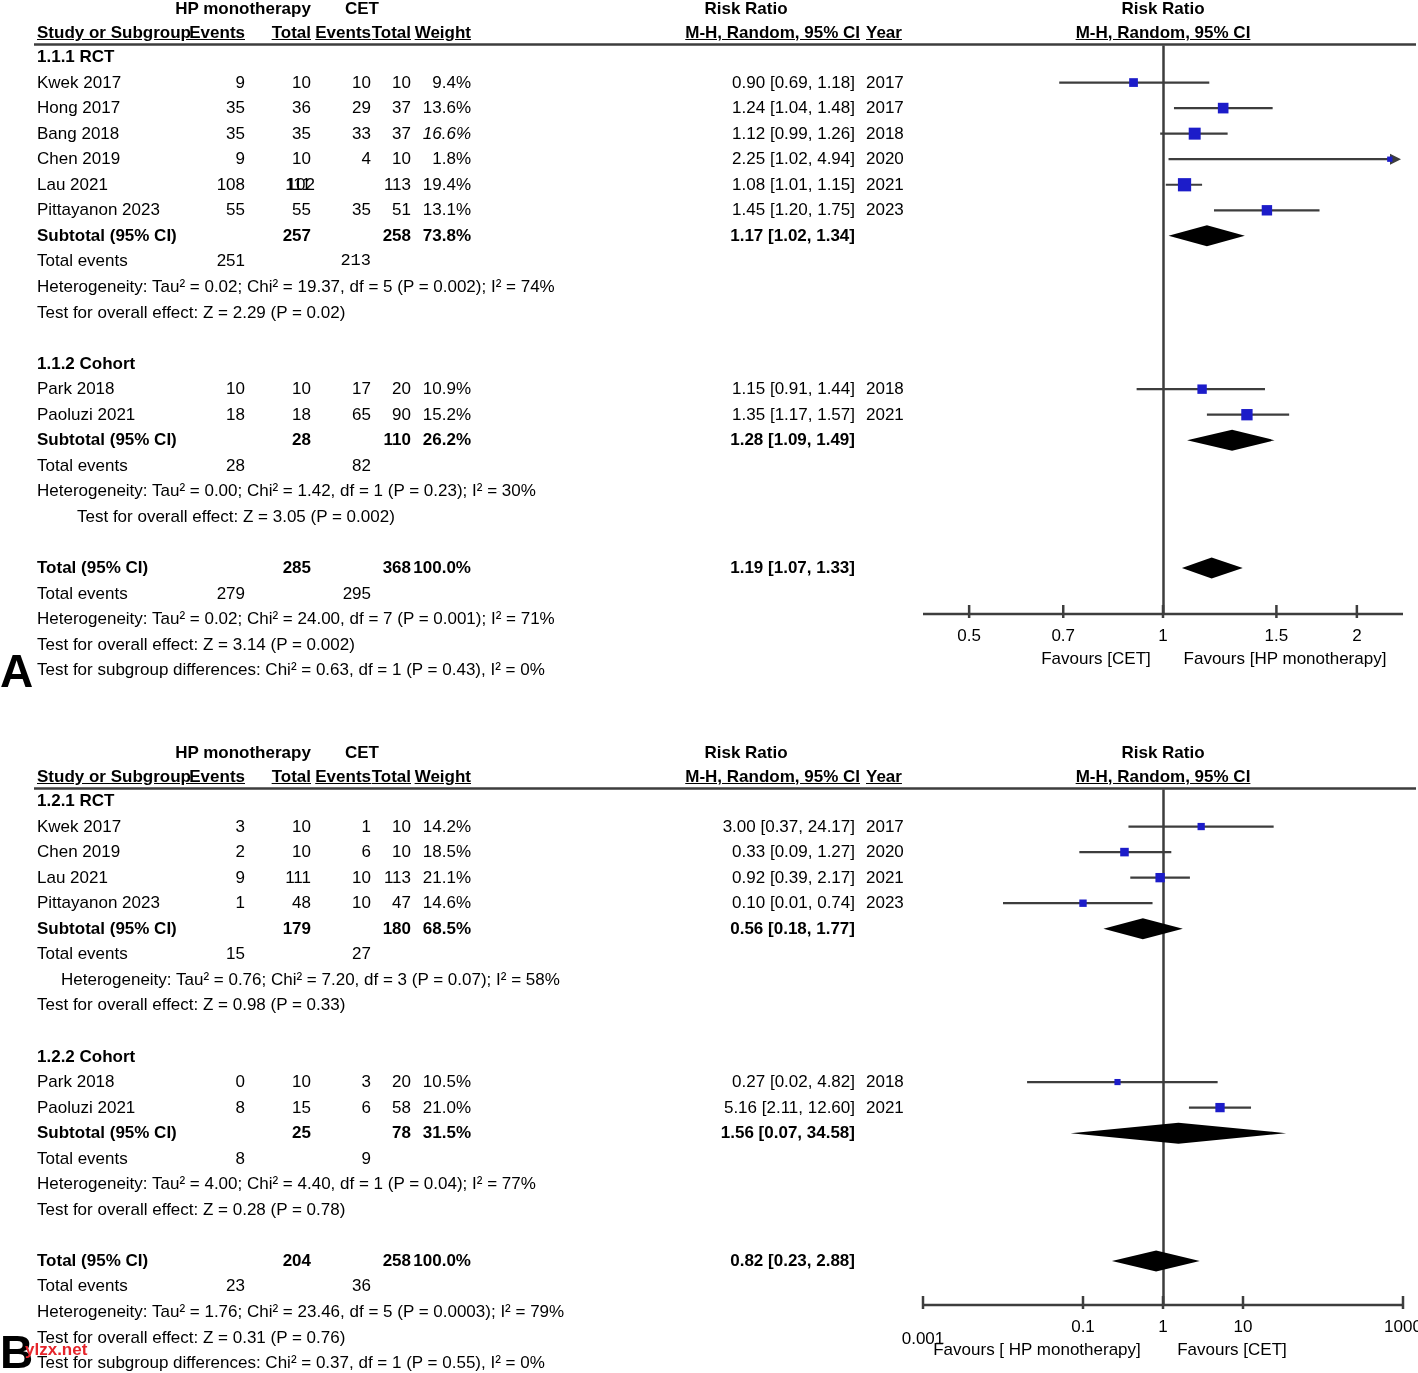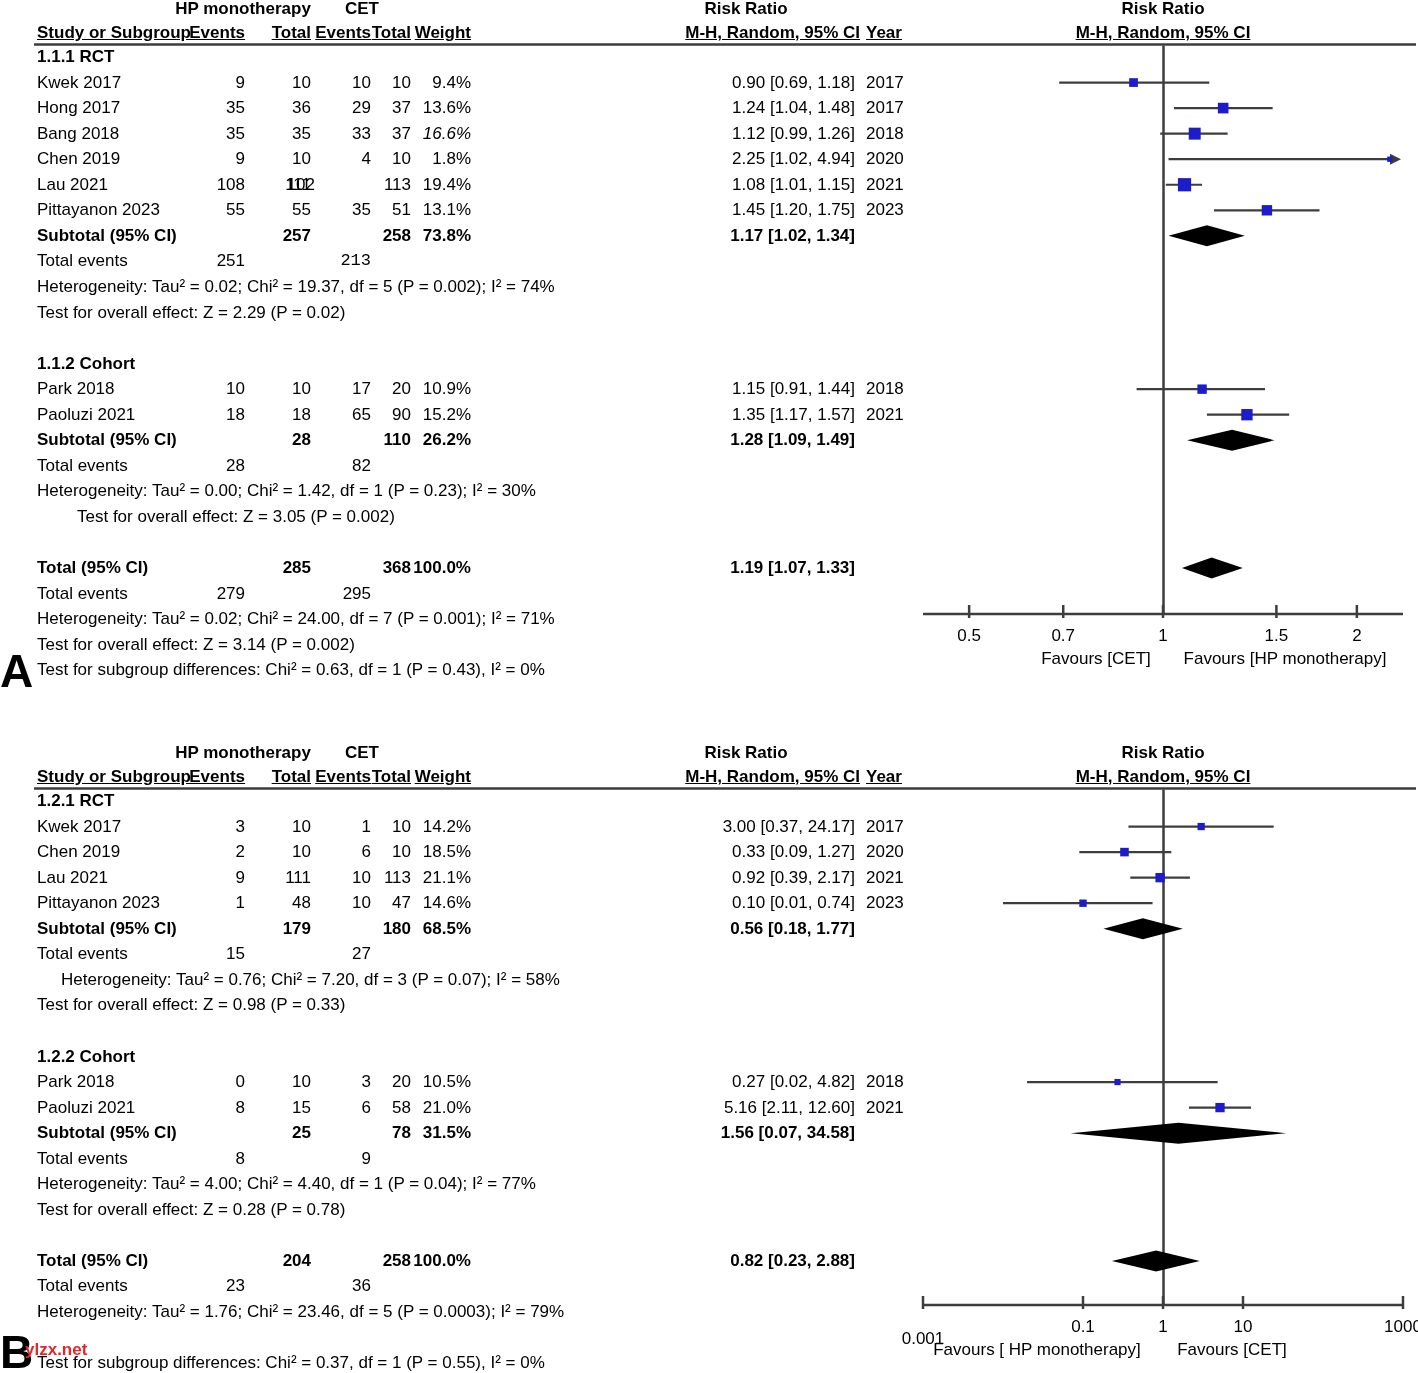--- a/index.html
+++ b/index.html
@@ -285,18 +285,19 @@
       <div class="t" style="top: 452.8px; left: 37px;">Test for overall effect: Z = 0.28 (P = 0.78)</div>
       <div class="t b" style="top: 503.9px; left: 37px;">Total (95% CI)</div>
       <div class="t b r" style="top: 503.9px; right: 1107px;">204</div>
       <div class="t b r" style="top: 503.9px; right: 1007px;">258</div>
       <div class="t b r" style="top: 503.9px; right: 947px;">100.0%</div>
       <div class="t b r" style="top: 503.9px; right: 563px;">0.82 [0.23, 2.88]</div>
       <div class="t" style="top: 529.45px; left: 37px;">Total events</div>
       <div class="t r" style="top: 529.45px; right: 1173px;">23</div>
       <div class="t r" style="top: 529.45px; right: 1047px;">36</div>
       <div class="t" style="top: 555px; left: 37px;">Heterogeneity: Tau² = 1.76; Chi² = 23.46, df = 5 (P = 0.0003); I² = 79%</div>
+      <div class="t" style="top: 580.55px; left: 37px;">Test for overall effect: Z = 0.31 (P = 0.76)</div>
       <div class="t" style="top: 606.1px; left: 37px;">Test for subgroup differences: Chi² = 0.37, df = 1 (P = 0.55), I² = 0%</div>
     </div>
   <div class="biglabel" style="top:648px">A</div>
   <div class="biglabel" style="top:1329px">B</div>
   <div class="watermark" style="left: 25px; top: 1341px; color: rgb(229, 37, 43);">ylzx.net</div>
 </div>
 
 </body></html>

